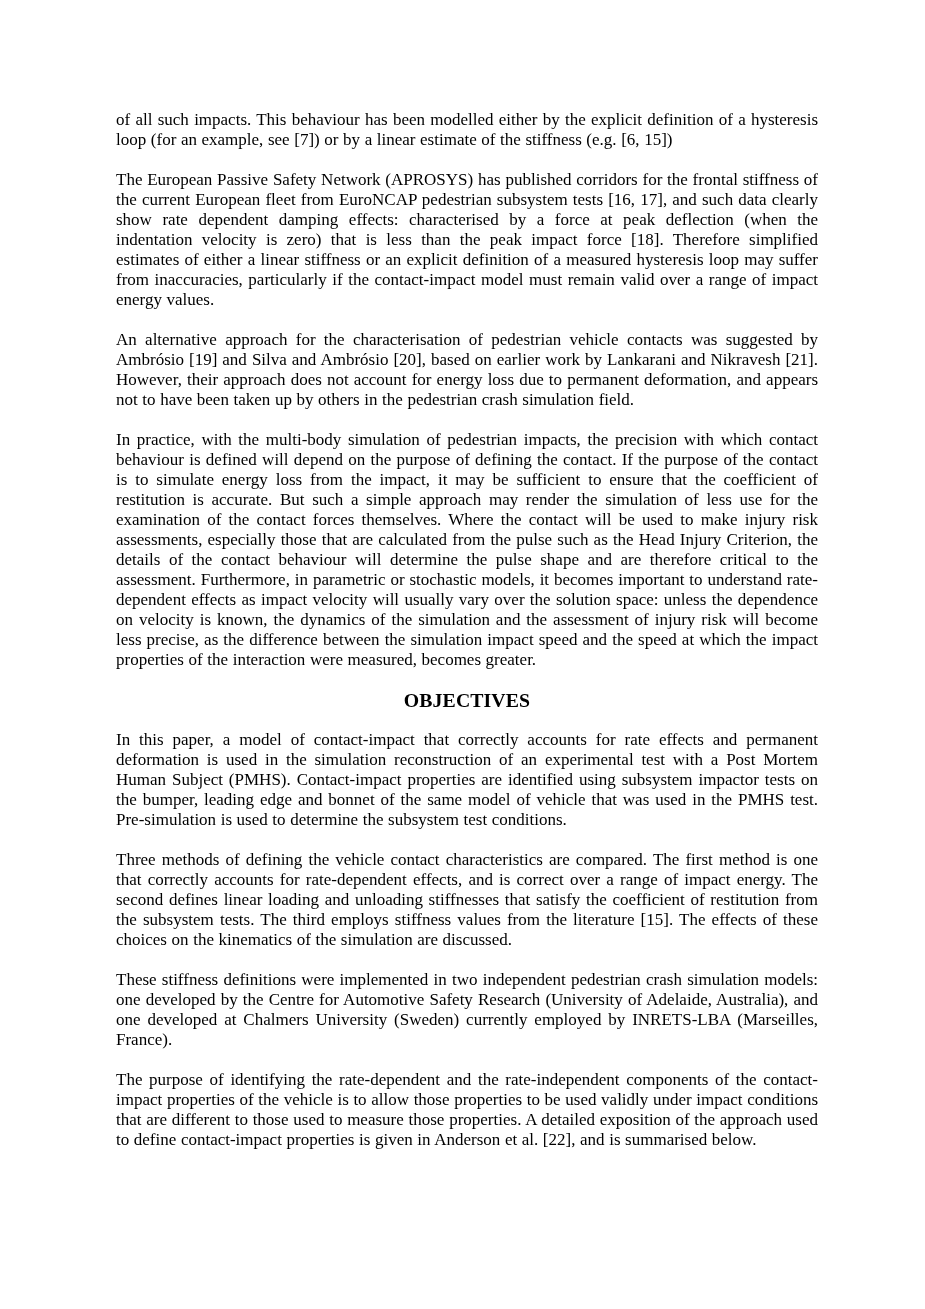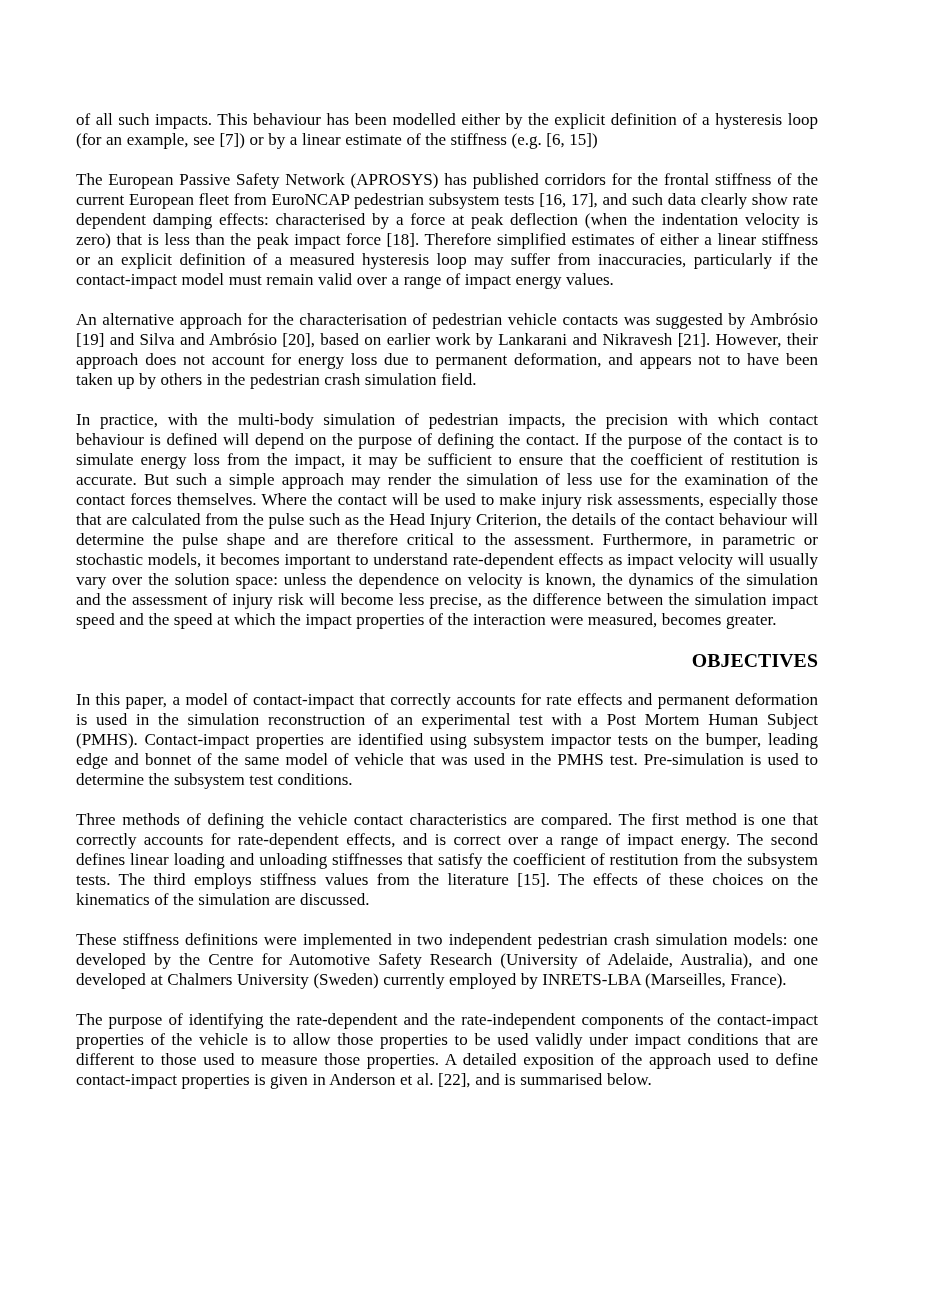--- a/index.html
+++ b/index.html
@@ -6,39 +6,39 @@
     margin: 0;
     padding: 0;
     background: #ffffff;
   }
   .page {
     position: relative;
     width: 925px;
     height: 1309px;
     background: #ffffff;
     box-sizing: border-box;
-    padding: 110px 107px 0 76px;
+    padding: 110px 107px 0 116px;
     font-family: "Liberation Serif", "DejaVu Serif", serif;
     color: #000000;
     overflow: hidden;
   }
   .body-paragraph {
     font-size: 17px;
     line-height: 20px;
     text-align: justify;
     margin: 0 0 20px 0;
     word-spacing: 0.02em;
   }
   .section-heading {
     font-size: 19.8px;
     line-height: 20px;
     font-weight: bold;
     letter-spacing: 0.1px;
     margin: 0 0 20px 0;
-    text-align: right;
+    text-align: center;
   }
 </style>
 </head>
 <body>
 
 <div class="page">
 
   <p class="body-paragraph">of all such impacts. This behaviour has been modelled either by the explicit definition of a hysteresis loop (for an example, see [7]) or by a linear estimate of the stiffness (e.g. [6, 15])</p>
 
   <p class="body-paragraph">The European Passive Safety Network (APROSYS) has published corridors for the frontal stiffness of the current European fleet from EuroNCAP pedestrian subsystem tests [16, 17], and such data clearly show rate dependent damping effects: characterised by a force at peak deflection (when the indentation velocity is zero) that is less than the peak impact force [18]. Therefore simplified estimates of either a linear stiffness or an explicit definition of a measured hysteresis loop may suffer from inaccuracies, particularly if the contact-impact model must remain valid over a range of impact energy values.</p>

